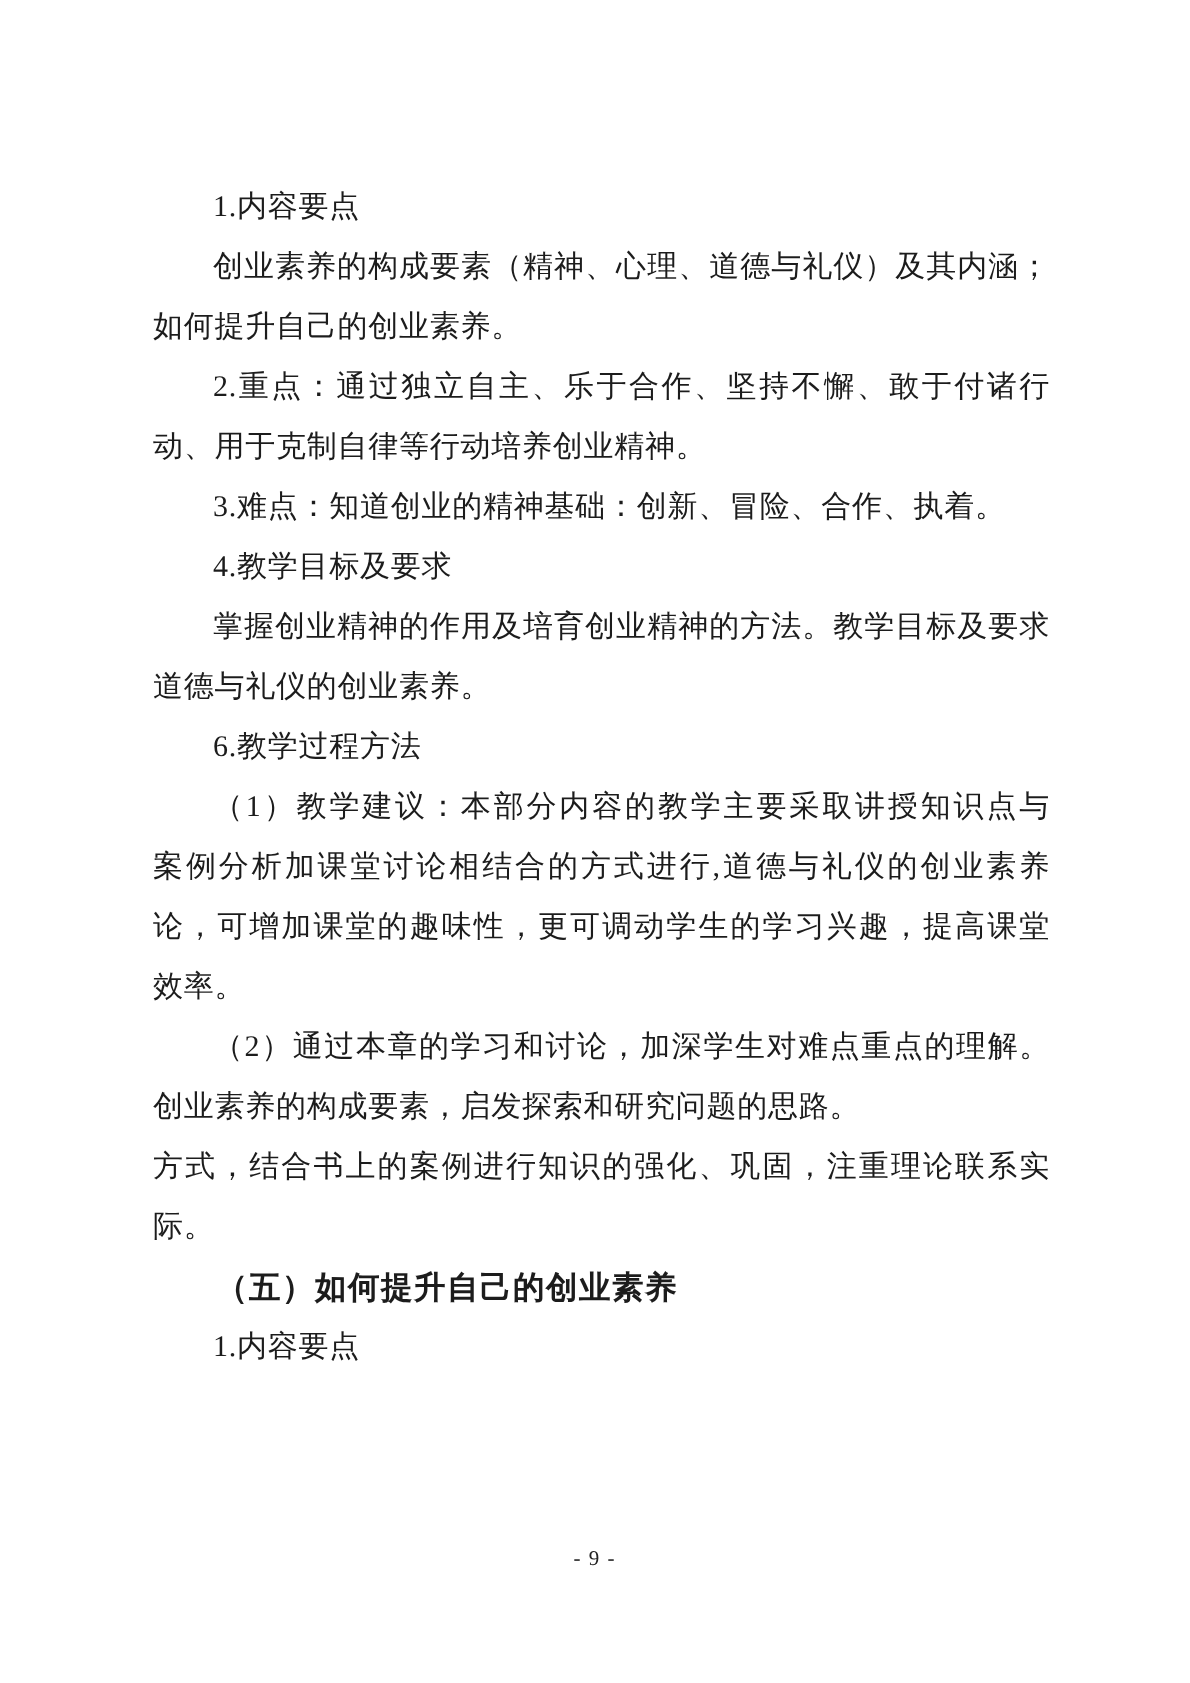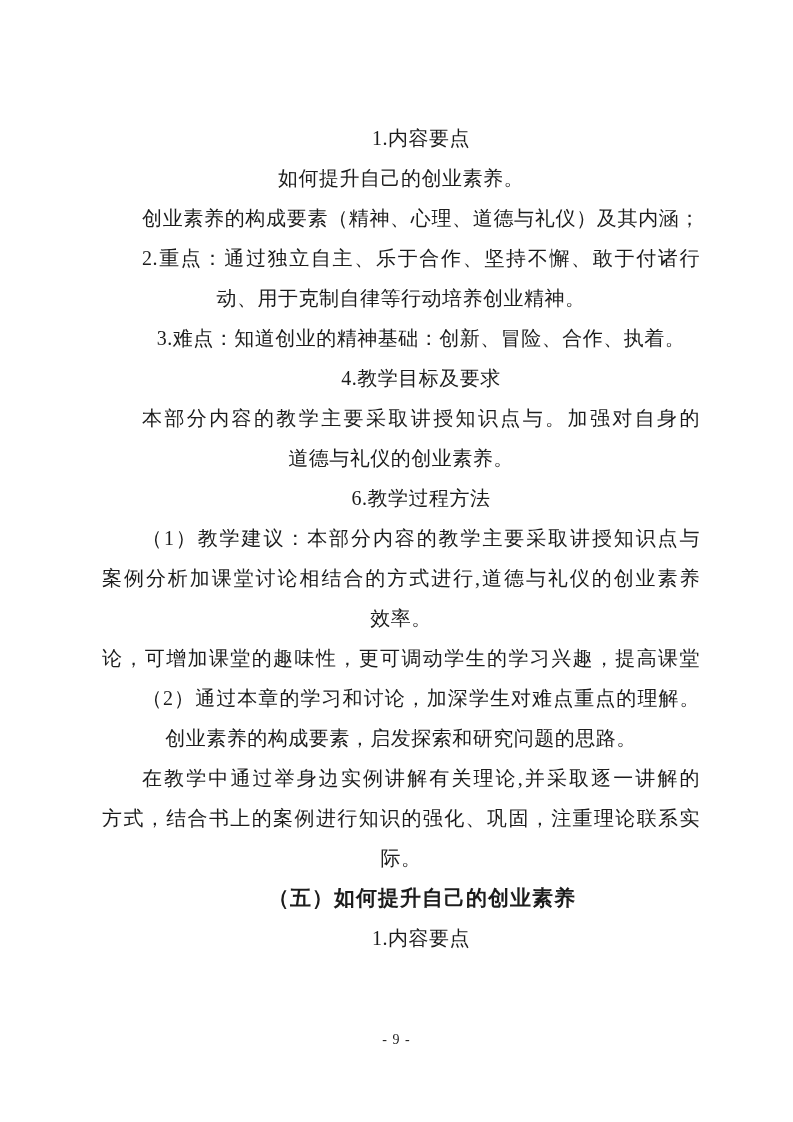--- a/index.html
+++ b/index.html
@@ -20,21 +20,21 @@
     position: absolute;
     left: 102px;
     top: 118px;
     width: 598px;
   }
   .line {
     height: 40px;
     line-height: 40px;
     font-size: 20px;
     letter-spacing: 0.5px;
-    text-align: center;
+    text-align: left;
     white-space: nowrap;
     overflow: visible;
   }
   .line.indent {
     text-indent: 2em;
   }
   .line.justify {
     white-space: normal;
     text-align: justify;
     text-align-last: justify;
@@ -54,35 +54,34 @@
     letter-spacing: 1px;
     color: #222222;
   }
 </style>
 </head>
 <body>
 
 <div class="page">
   <div class="content">
     <div class="line indent">1.内容要点</div>
+    <div class="line indent justify">创业素养的构成要素（精神、心理、道德与礼仪）及其内涵；</div>
     <div class="line">如何提升自己的创业素养。</div>
-    <div class="line indent justify">创业素养的构成要素（精神、心理、道德与礼仪）及其内涵；</div>
     <div class="line indent justify">2.重点：通过独立自主、乐于合作、坚持不懈、敢于付诸行</div>
     <div class="line">动、用于克制自律等行动培养创业精神。</div>
     <div class="line indent">3.难点：知道创业的精神基础：创新、冒险、合作、执着。</div>
     <div class="line indent">4.教学目标及要求</div>
-    <div class="line indent justify">本部分内容的教学主要采取讲授知识点与。加强对自身的</div>
+    <div class="line indent justify">掌握创业精神的作用及培育创业精神的方法。教学目标及要求</div>
     <div class="line">道德与礼仪的创业素养。</div>
     <div class="line indent">6.教学过程方法</div>
     <div class="line indent justify">（1）教学建议：本部分内容的教学主要采取讲授知识点与</div>
     <div class="line justify">案例分析加课堂讨论相结合的方式进行,道德与礼仪的创业素养</div>
+    <div class="line justify">论，可增加课堂的趣味性，更可调动学生的学习兴趣，提高课堂</div>
     <div class="line">效率。</div>
-    <div class="line justify">论，可增加课堂的趣味性，更可调动学生的学习兴趣，提高课堂</div>
     <div class="line indent justify">（2）通过本章的学习和讨论，加深学生对难点重点的理解。</div>
     <div class="line">创业素养的构成要素，启发探索和研究问题的思路。</div>
-    <div class="line indent justify">在教学中通过举身边实例讲解有关理论,并采取逐一讲解的</div>
     <div class="line justify">方式，结合书上的案例进行知识的强化、巩固，注重理论联系实</div>
     <div class="line">际。</div>
     <div class="line indent heading">（五）如何提升自己的创业素养</div>
     <div class="line indent">1.内容要点</div>
   </div>
   <div class="footer">- 9 -</div>
 </div>
 
 </body></html>

